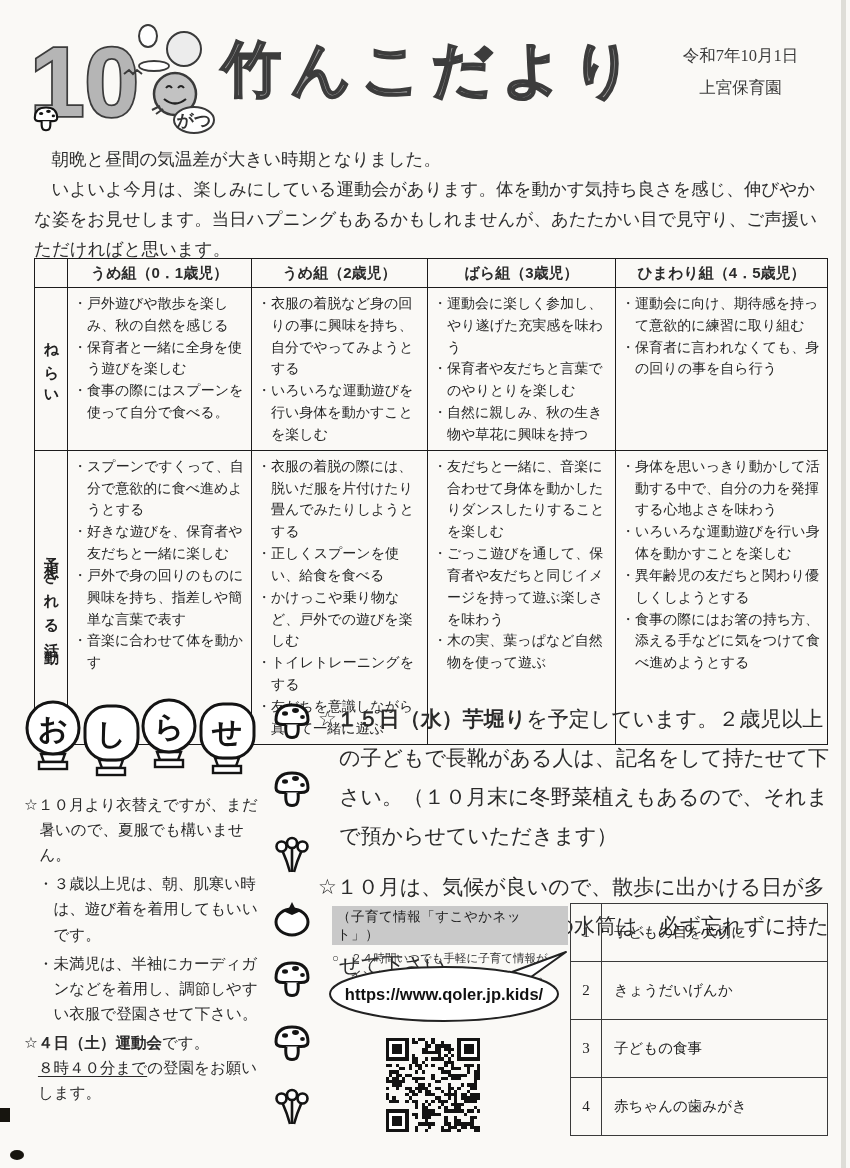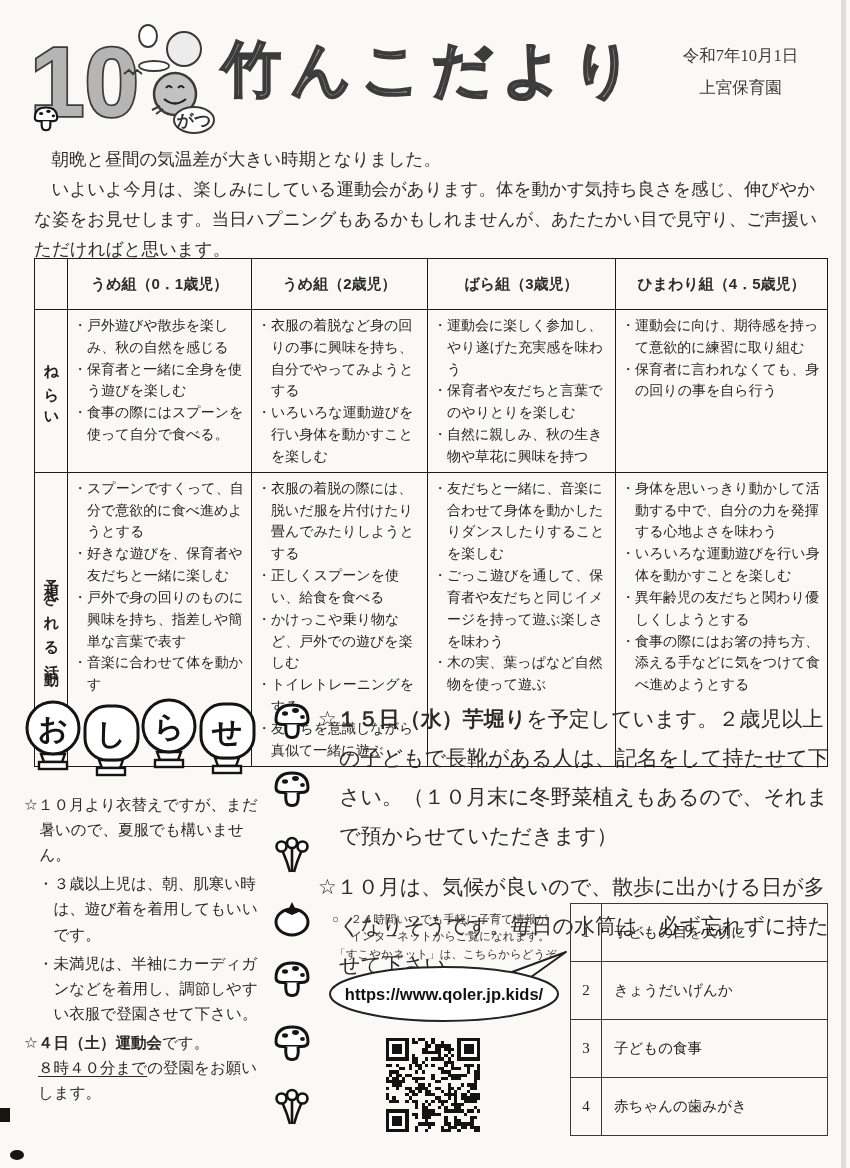--- a/index.html
+++ b/index.html
@@ -25,21 +25,21 @@
     font-size:17.5px; line-height:1.72; color:#2e2e2e;}
   #intro p{margin:0; text-indent:1em;}
   
   #plan-table{
     position:absolute; left:34px; top:258px; width:793px;
     border-collapse:collapse; table-layout:fixed; background:transparent;
   }
   #plan-table td{border:1.6px solid #1c1c1c; vertical-align:top; padding:5px 5px 4px 5px;}
   #plan-table tr.head td{
     height:26px; text-align:center; vertical-align:middle;
-    font-weight:bold; font-size:15px; padding:12px 2px;
+    font-weight:bold; font-size:15px; padding:1px 2px;
   }
   #plan-table td.vlabel{vertical-align:middle; text-align:center; padding:2px;}
   #plan-table td.vlabel span{
     writing-mode:vertical-rl; text-orientation:upright;
     font-size:15px; font-weight:bold; letter-spacing:7px; color:#222;
   }
   .plan-cell{font-size:14px; line-height:1.56; color:#262626;}
   .hang{padding-left:1em; text-indent:-1em;}
   
   #oshirase-logo{position:absolute; left:25px; top:696px;}
@@ -270,20 +270,21 @@
   <div id="notice-right">
     <div class="item hang">
       <span>☆</span><span class="bold">１５日（水）芋堀り</span><span>を予定しています。２歳児以上の子どもで長靴がある人は、記名をして持たせて下さい。（１０月末に冬野菜植えもあるので、それまで預からせていただきます）</span>
     </div>
     <div class="item hang">
       <span>☆</span><span class="bold"></span><span>１０月は、気候が良いので、散歩に出かける日が多くなりそうです。毎日の水筒は、必ず忘れずに持たせて下さい。</span>
     </div>
   </div>
 
   <div id="sukoyaka">
+    <div class="label">（子育て情報「すこやかネット」）</div>
     <div class="small">
       <div>○　２４時間いつでも手軽に子育て情報が</div>
       <div class="l2">インターネットからご覧になれます。</div>
       <div class="l3">「すこやかネット」は、こちらからどうぞ</div>
     </div>
   </div>
 
   <svg id="speech-bubble" width="250" height="80" viewBox="0 0 250 80">
     <path d="M186 26 L240 6 L198 36" fill="#fff" stroke="#222" stroke-width="2" stroke-linejoin="round"></path>
     <ellipse cx="118" cy="48" rx="114" ry="27" fill="#fff" stroke="#222" stroke-width="2"></ellipse>

